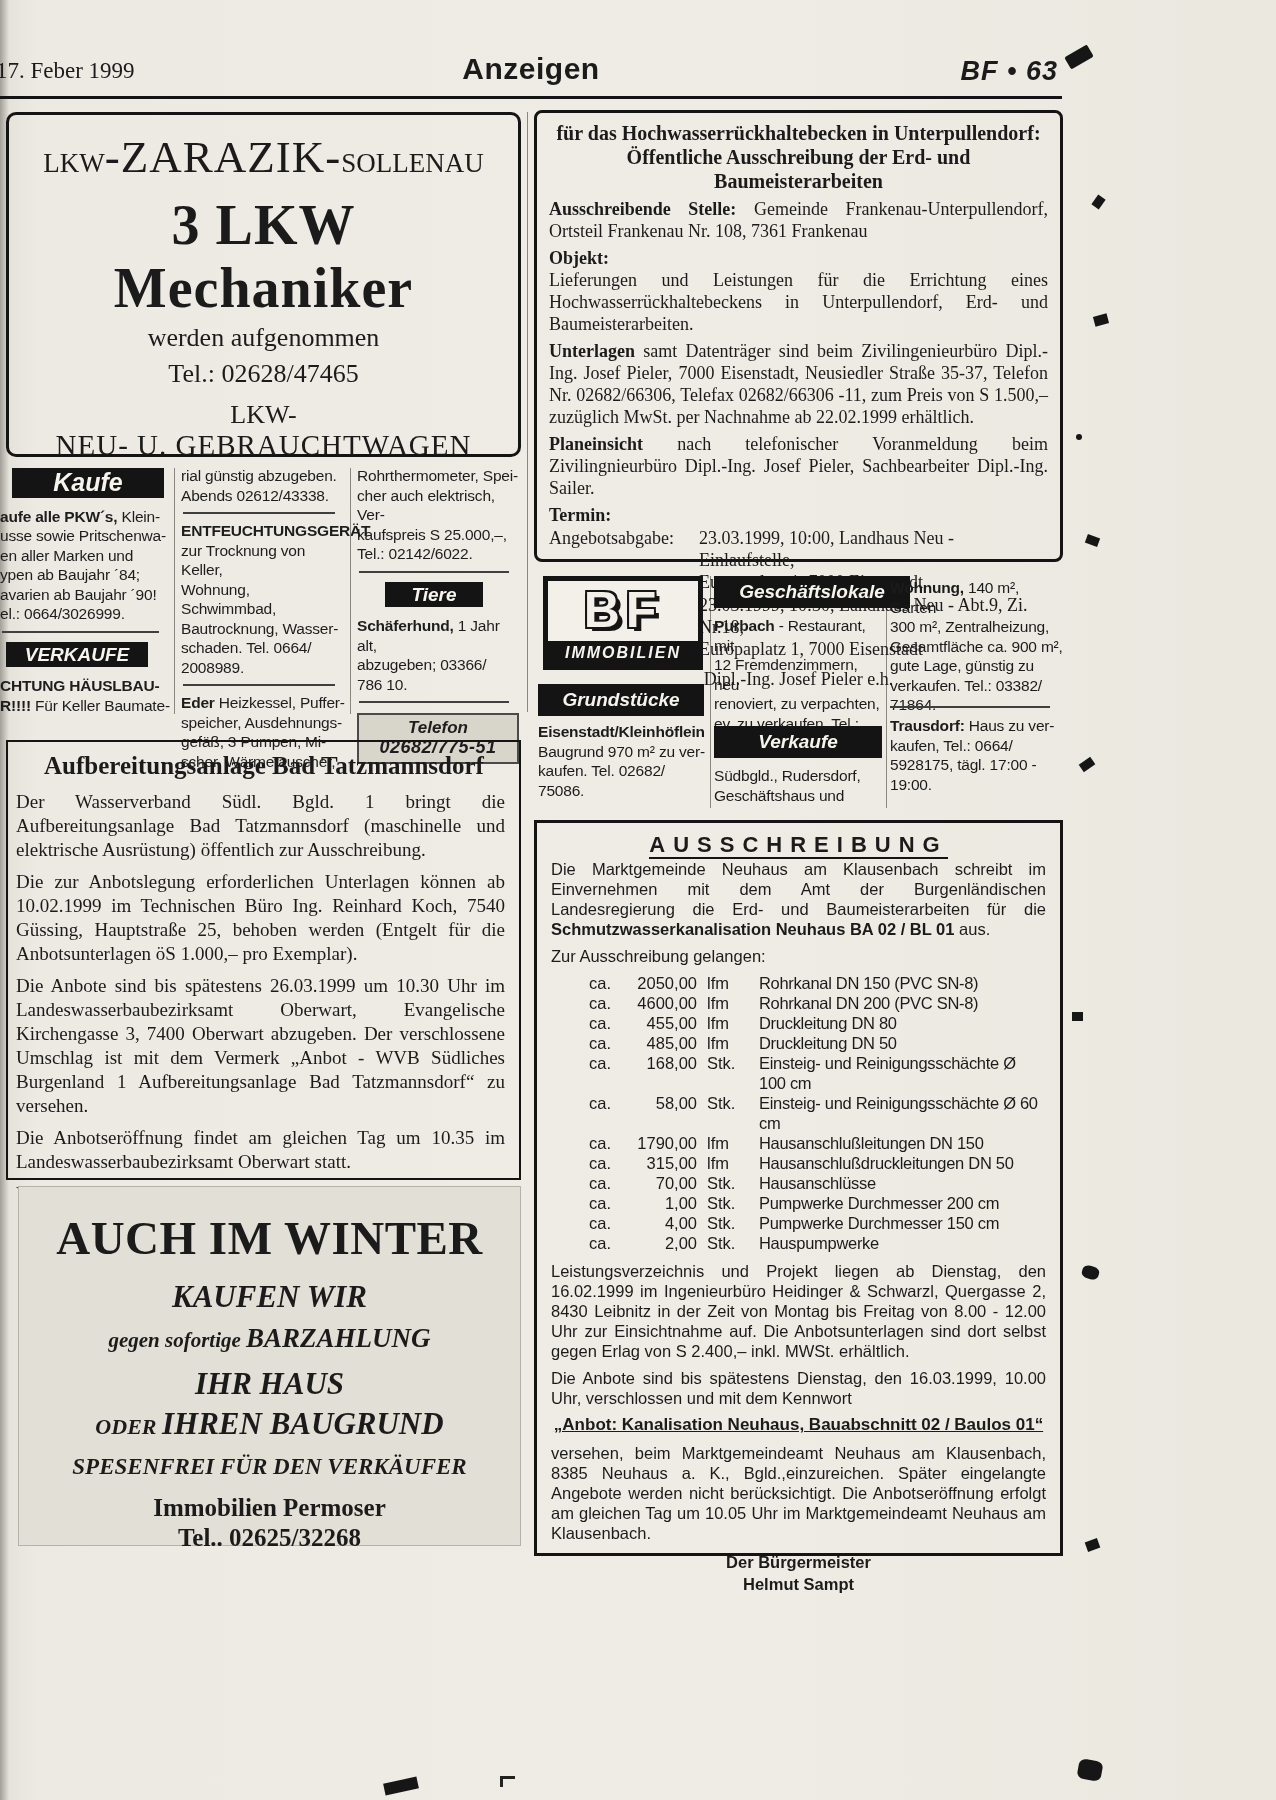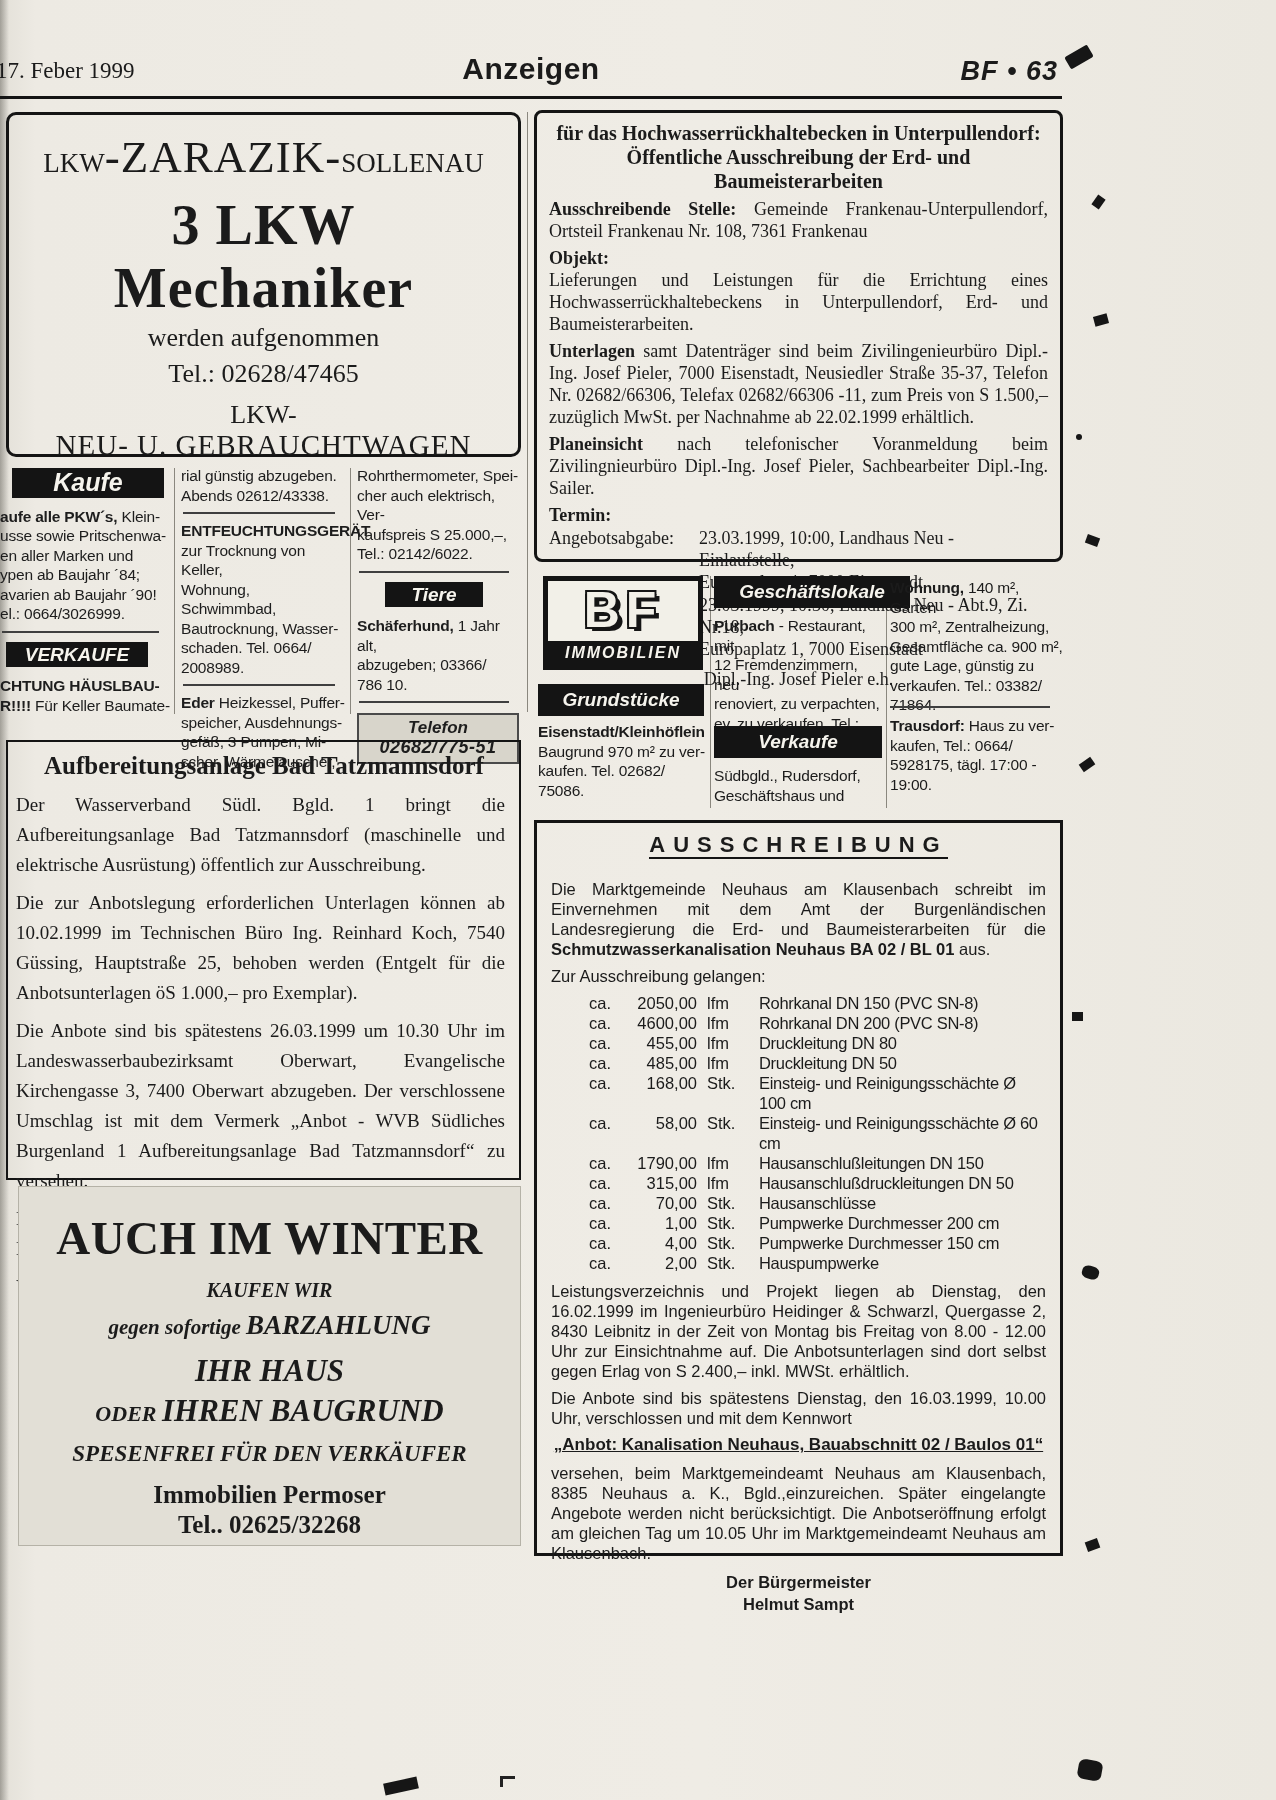--- a/index.html
+++ b/index.html
@@ -41,27 +41,27 @@
   .telefon-box { margin:10px 2px 0 0; border:2px solid #4a4a4a; background:#d8d5cb; text-align:center; padding:3px 0 5px 0; font-style:italic; font-weight:bold; }
   .telefon-box .tl1 { font-size:17px; }
   .telefon-box .tl2 { font-size:18px; letter-spacing:0.5px; }
 
   
   .vdiv { position:absolute; width:1px; background:#8a877e; }
 
   
   .tatz { position:absolute; left:6px; top:740px; width:515px; height:440px; border:2px solid #141414; padding:8px 14px 0 8px; }
   .tatz-title { font-size:25px; font-weight:bold; margin:2px 0 10px 28px; }
-  .tatz p { font-size:19px; line-height:30px; text-align:justify; margin-bottom:8px; }
+  .tatz p { font-size:19px; line-height:24px; text-align:justify; margin-bottom:8px; }
   .tatz-sig { text-align:center; font-size:19px; margin-top:4px; }
 
   
   .winter { position:absolute; left:18px; top:1186px; width:503px; height:360px; background:#e2dfd6; border:1px solid #b5b2a7; text-align:center; }
   .w1 { font-size:47px; font-weight:900; margin-top:24px; letter-spacing:0.5px; }
-  .w2 { font-size:20px; font-weight:bold; font-style:italic; margin-top:14px; }
+  .w2 { font-size:31px; font-weight:bold; font-style:italic; margin-top:14px; }
   .w3 { margin-top:8px; font-weight:bold; font-style:italic; }
   .w3 .w3a { font-size:21px; }
   .w3 .w3b { font-size:27px; font-style:italic; }
   .w4 { font-size:31px; font-weight:bold; font-style:italic; margin-top:12px; }
   .w5 { margin-top:4px; font-weight:bold; font-style:italic; }
   .w5 .w5a { font-size:22px; }
   .w5 .w5b { font-size:31px; }
   .w6 { font-size:23px; font-weight:bold; font-style:italic; margin-top:12px; }
   .w7 { font-size:25px; font-weight:bold; margin-top:14px; }
   .w8 { font-size:25px; font-weight:bold; margin-top:2px; }
@@ -79,21 +79,21 @@
   .bf-logo { position:absolute; left:543px; top:576px; width:160px; height:94px; border:5px solid #141414; background:#f2f0e8; overflow:hidden; }
   .bf-letters { font-family:"Liberation Sans",sans-serif; font-weight:900; font-size:50px; line-height:58px; text-align:center; letter-spacing:6px; color:#f2f0e8;
     text-shadow:-2px -2px 0 #151515, 2px -2px 0 #151515, -2px 2px 0 #151515, 2px 2px 0 #151515, 5px 4px 0 #151515; }
   .bf-bar { position:absolute; bottom:0; left:0; right:0; background:#141414; color:#f6f4ed; font-family:"Liberation Sans",sans-serif; font-style:italic; font-weight:bold; font-size:16px; text-align:center; padding:3px 0; letter-spacing:2px; }
   .r-hdr { position:absolute; font-size:19px; padding:5px 0; }
   .r-text { position:absolute; font-family:"Liberation Sans",sans-serif; font-size:15.5px; line-height:19.5px; white-space:pre-line; letter-spacing:-0.2px; }
   .r-rule { position:absolute; height:2px; background:#3f3f3f; }
 
   
   .neuhaus { position:absolute; left:534px; top:820px; width:529px; height:736px; border:3px solid #141414; padding:10px 14px 0 14px; font-family:"Liberation Sans",sans-serif; font-size:16.5px; line-height:20px; }
-  .nh-title-wrap { text-align:center; margin:2px 0 20px 0; }
+  .nh-title-wrap { text-align:center; margin:2px 0 0 0; }
   .nh-title { display:inline-block; font-weight:bold; font-size:22px; letter-spacing:8px; border-bottom:2px solid #141414; padding-bottom:2px; }
   .neuhaus p { text-align:justify; margin-bottom:7px; }
   .nh-table { margin:2px 0 8px 38px; }
   .nh-row { display:flex; line-height:20px; }
   .nh-ca { width:32px; flex:none; }
   .nh-qty { width:76px; flex:none; text-align:right; }
   .nh-unit { width:42px; flex:none; margin-left:10px; }
   .nh-desc { flex:1; margin-left:10px; letter-spacing:-0.3px; }
   .nh-kennwort { text-align:center; font-weight:bold; text-decoration:underline; margin:4px 0 8px 0; font-size:17px; }
   .nh-sig { text-align:center; font-weight:bold; margin-top:8px; line-height:22px; }

